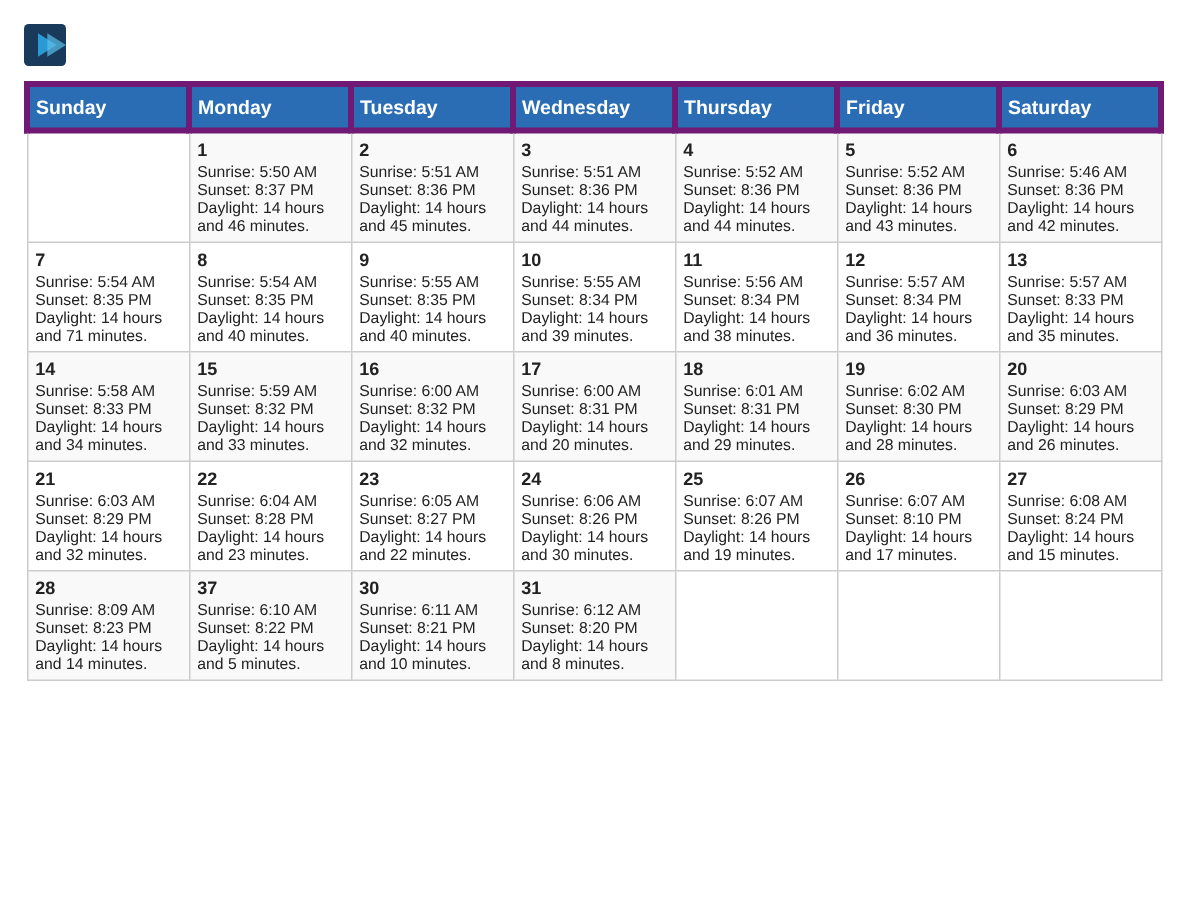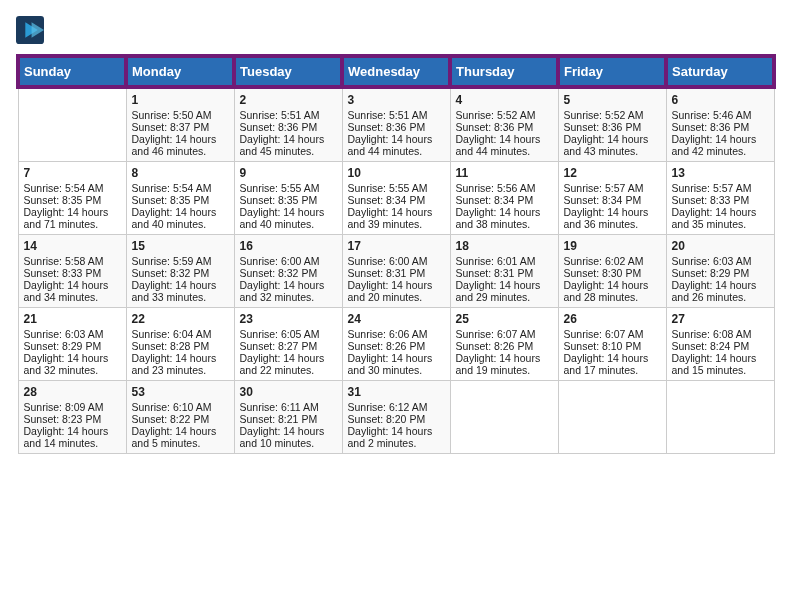--- a/index.html
+++ b/index.html
@@ -310,38 +310,38 @@
       </tr>
       <tr>
         <td>
           <span class="day-num">28</span>
           <div>Sunrise: 8:09 AM</div>
           <div>Sunset: 8:23 PM</div>
           <div>Daylight: 14 hours</div>
           <div>and 14 minutes.</div>
         </td>
         <td>
-          <span class="day-num">53</span>
+          <span class="day-num">37</span>
           <div>Sunrise: 6:10 AM</div>
           <div>Sunset: 8:22 PM</div>
           <div>Daylight: 14 hours</div>
           <div>and 5 minutes.</div>
         </td>
         <td>
           <span class="day-num">30</span>
           <div>Sunrise: 6:11 AM</div>
           <div>Sunset: 8:21 PM</div>
           <div>Daylight: 14 hours</div>
           <div>and 10 minutes.</div>
         </td>
         <td>
           <span class="day-num">31</span>
           <div>Sunrise: 6:12 AM</div>
           <div>Sunset: 8:20 PM</div>
           <div>Daylight: 14 hours</div>
-          <div>and 2 minutes.</div>
+          <div>and 8 minutes.</div>
         </td>
         <td class="empty-cell">&nbsp;</td>
         <td class="empty-cell">&nbsp;</td>
         <td class="empty-cell">&nbsp;</td>
       </tr>
     </tbody>
 </table>
 
 </body></html>

